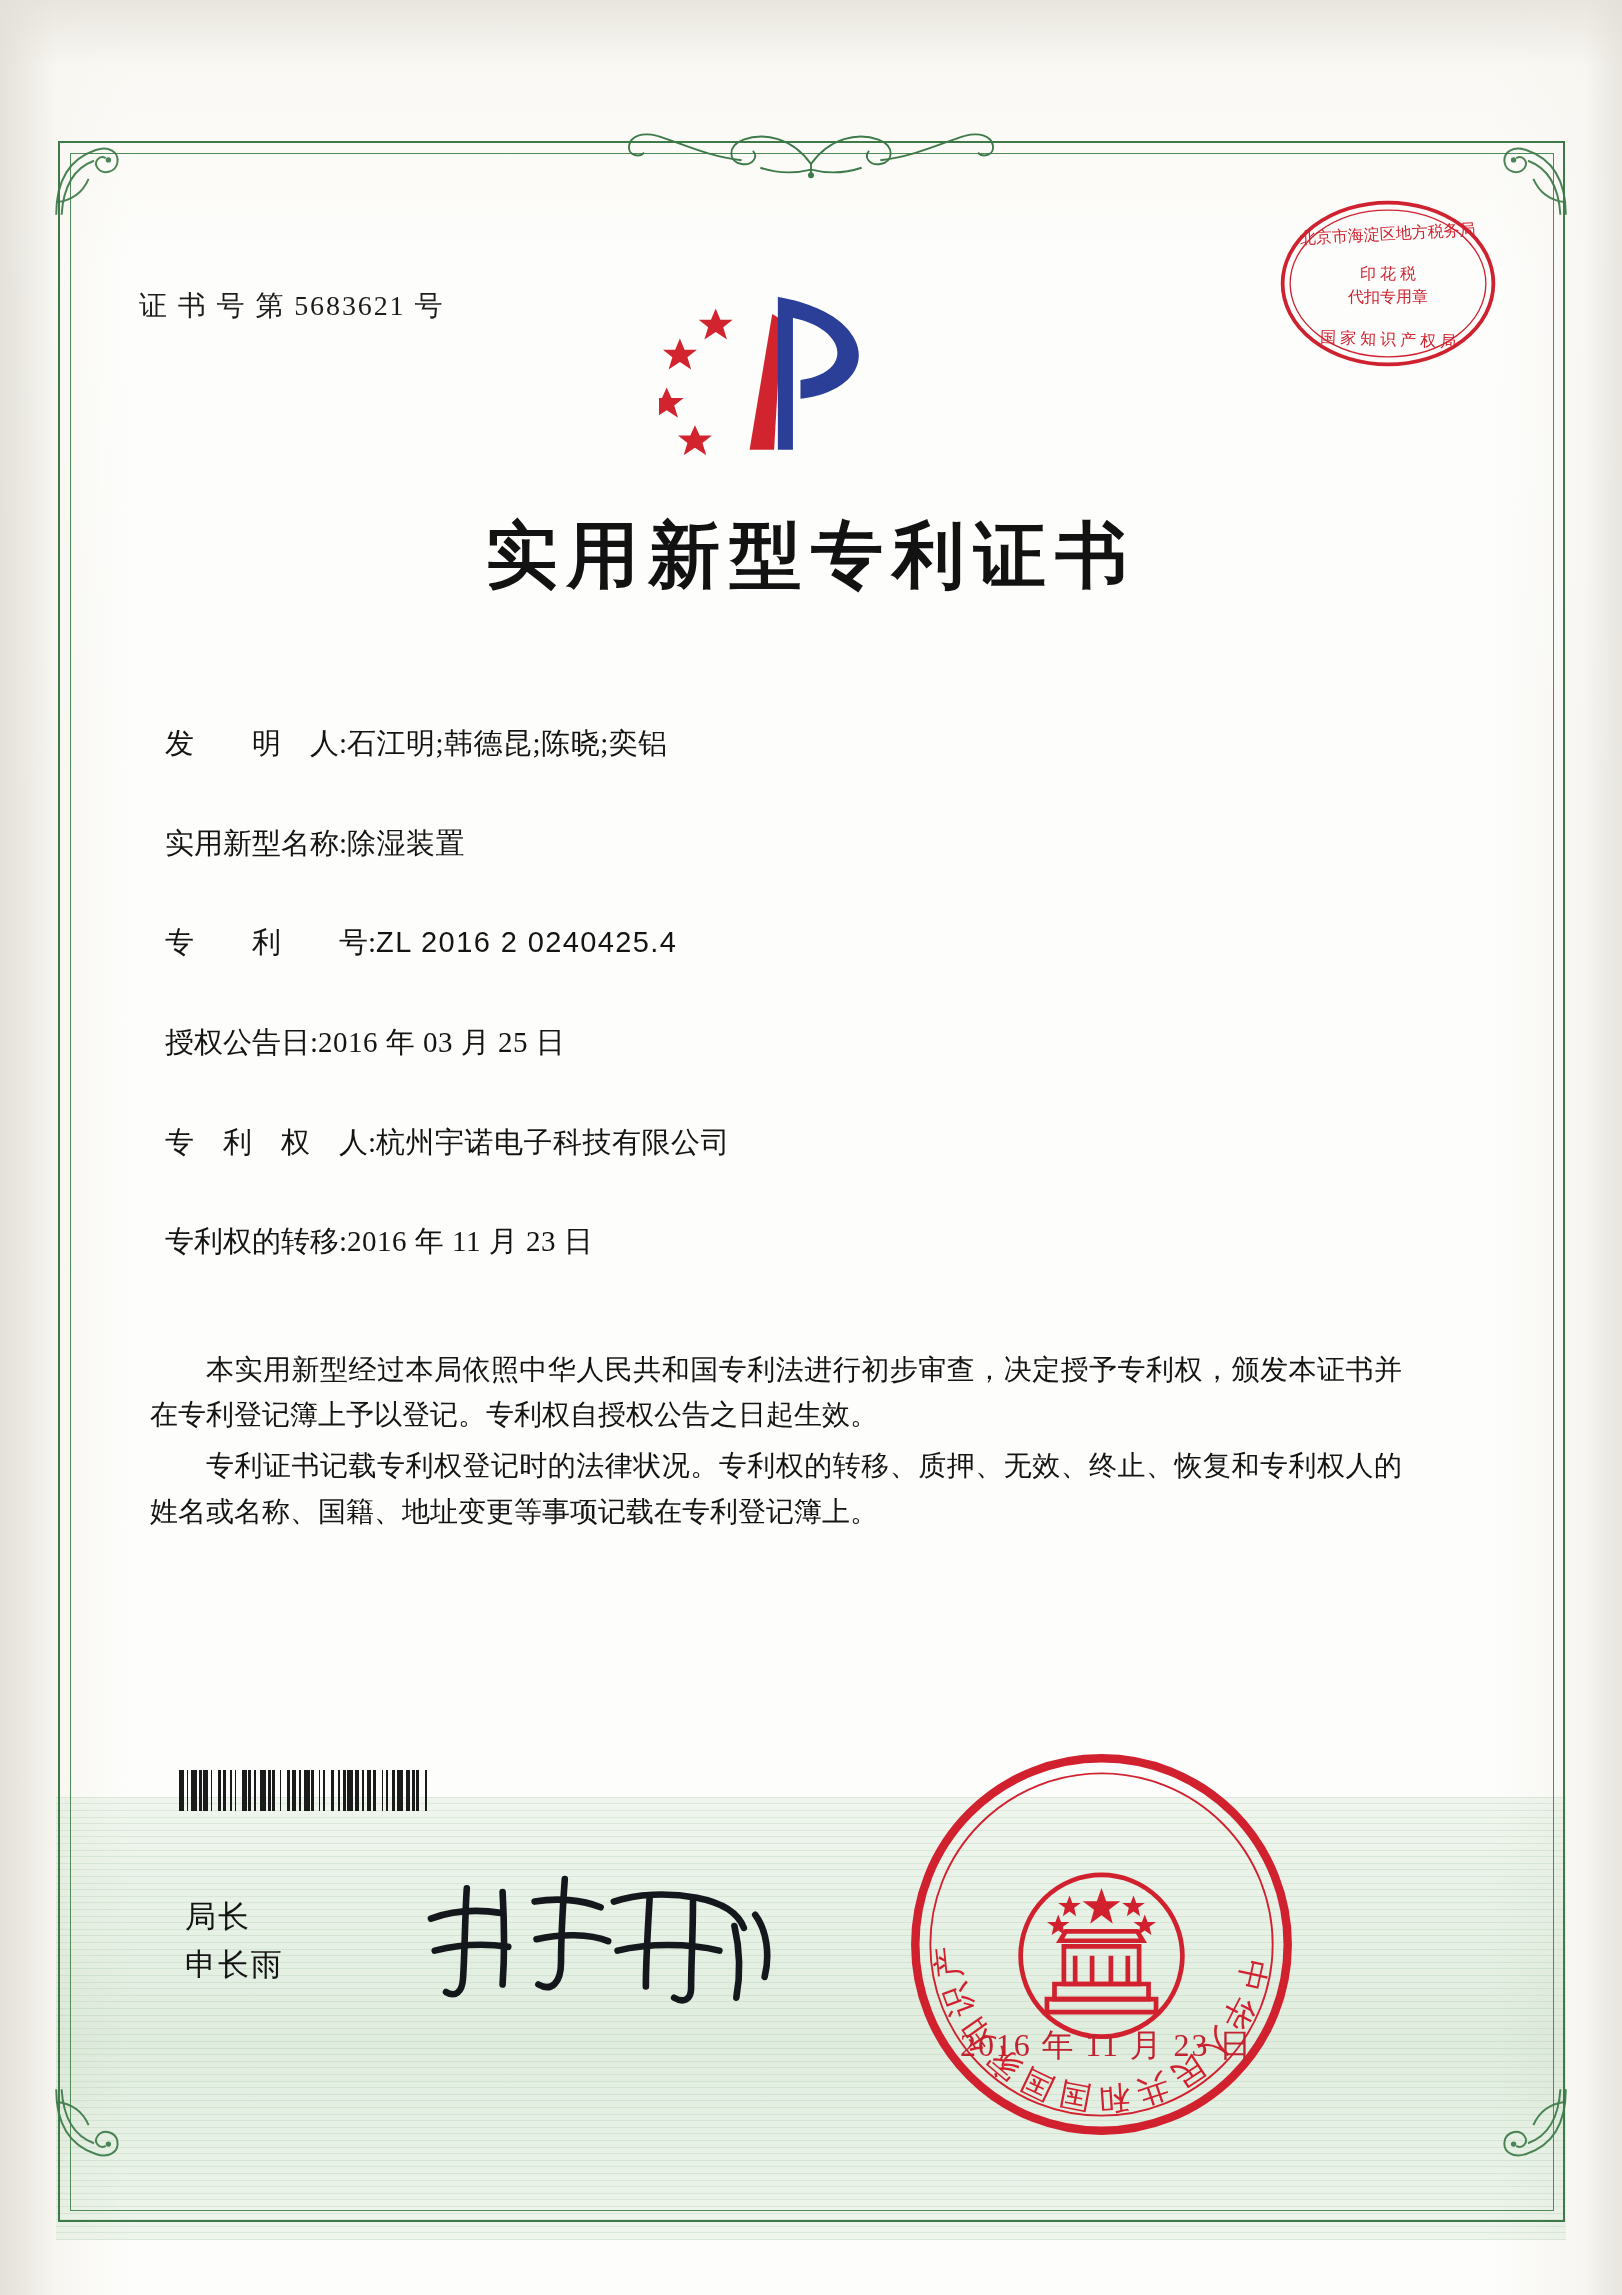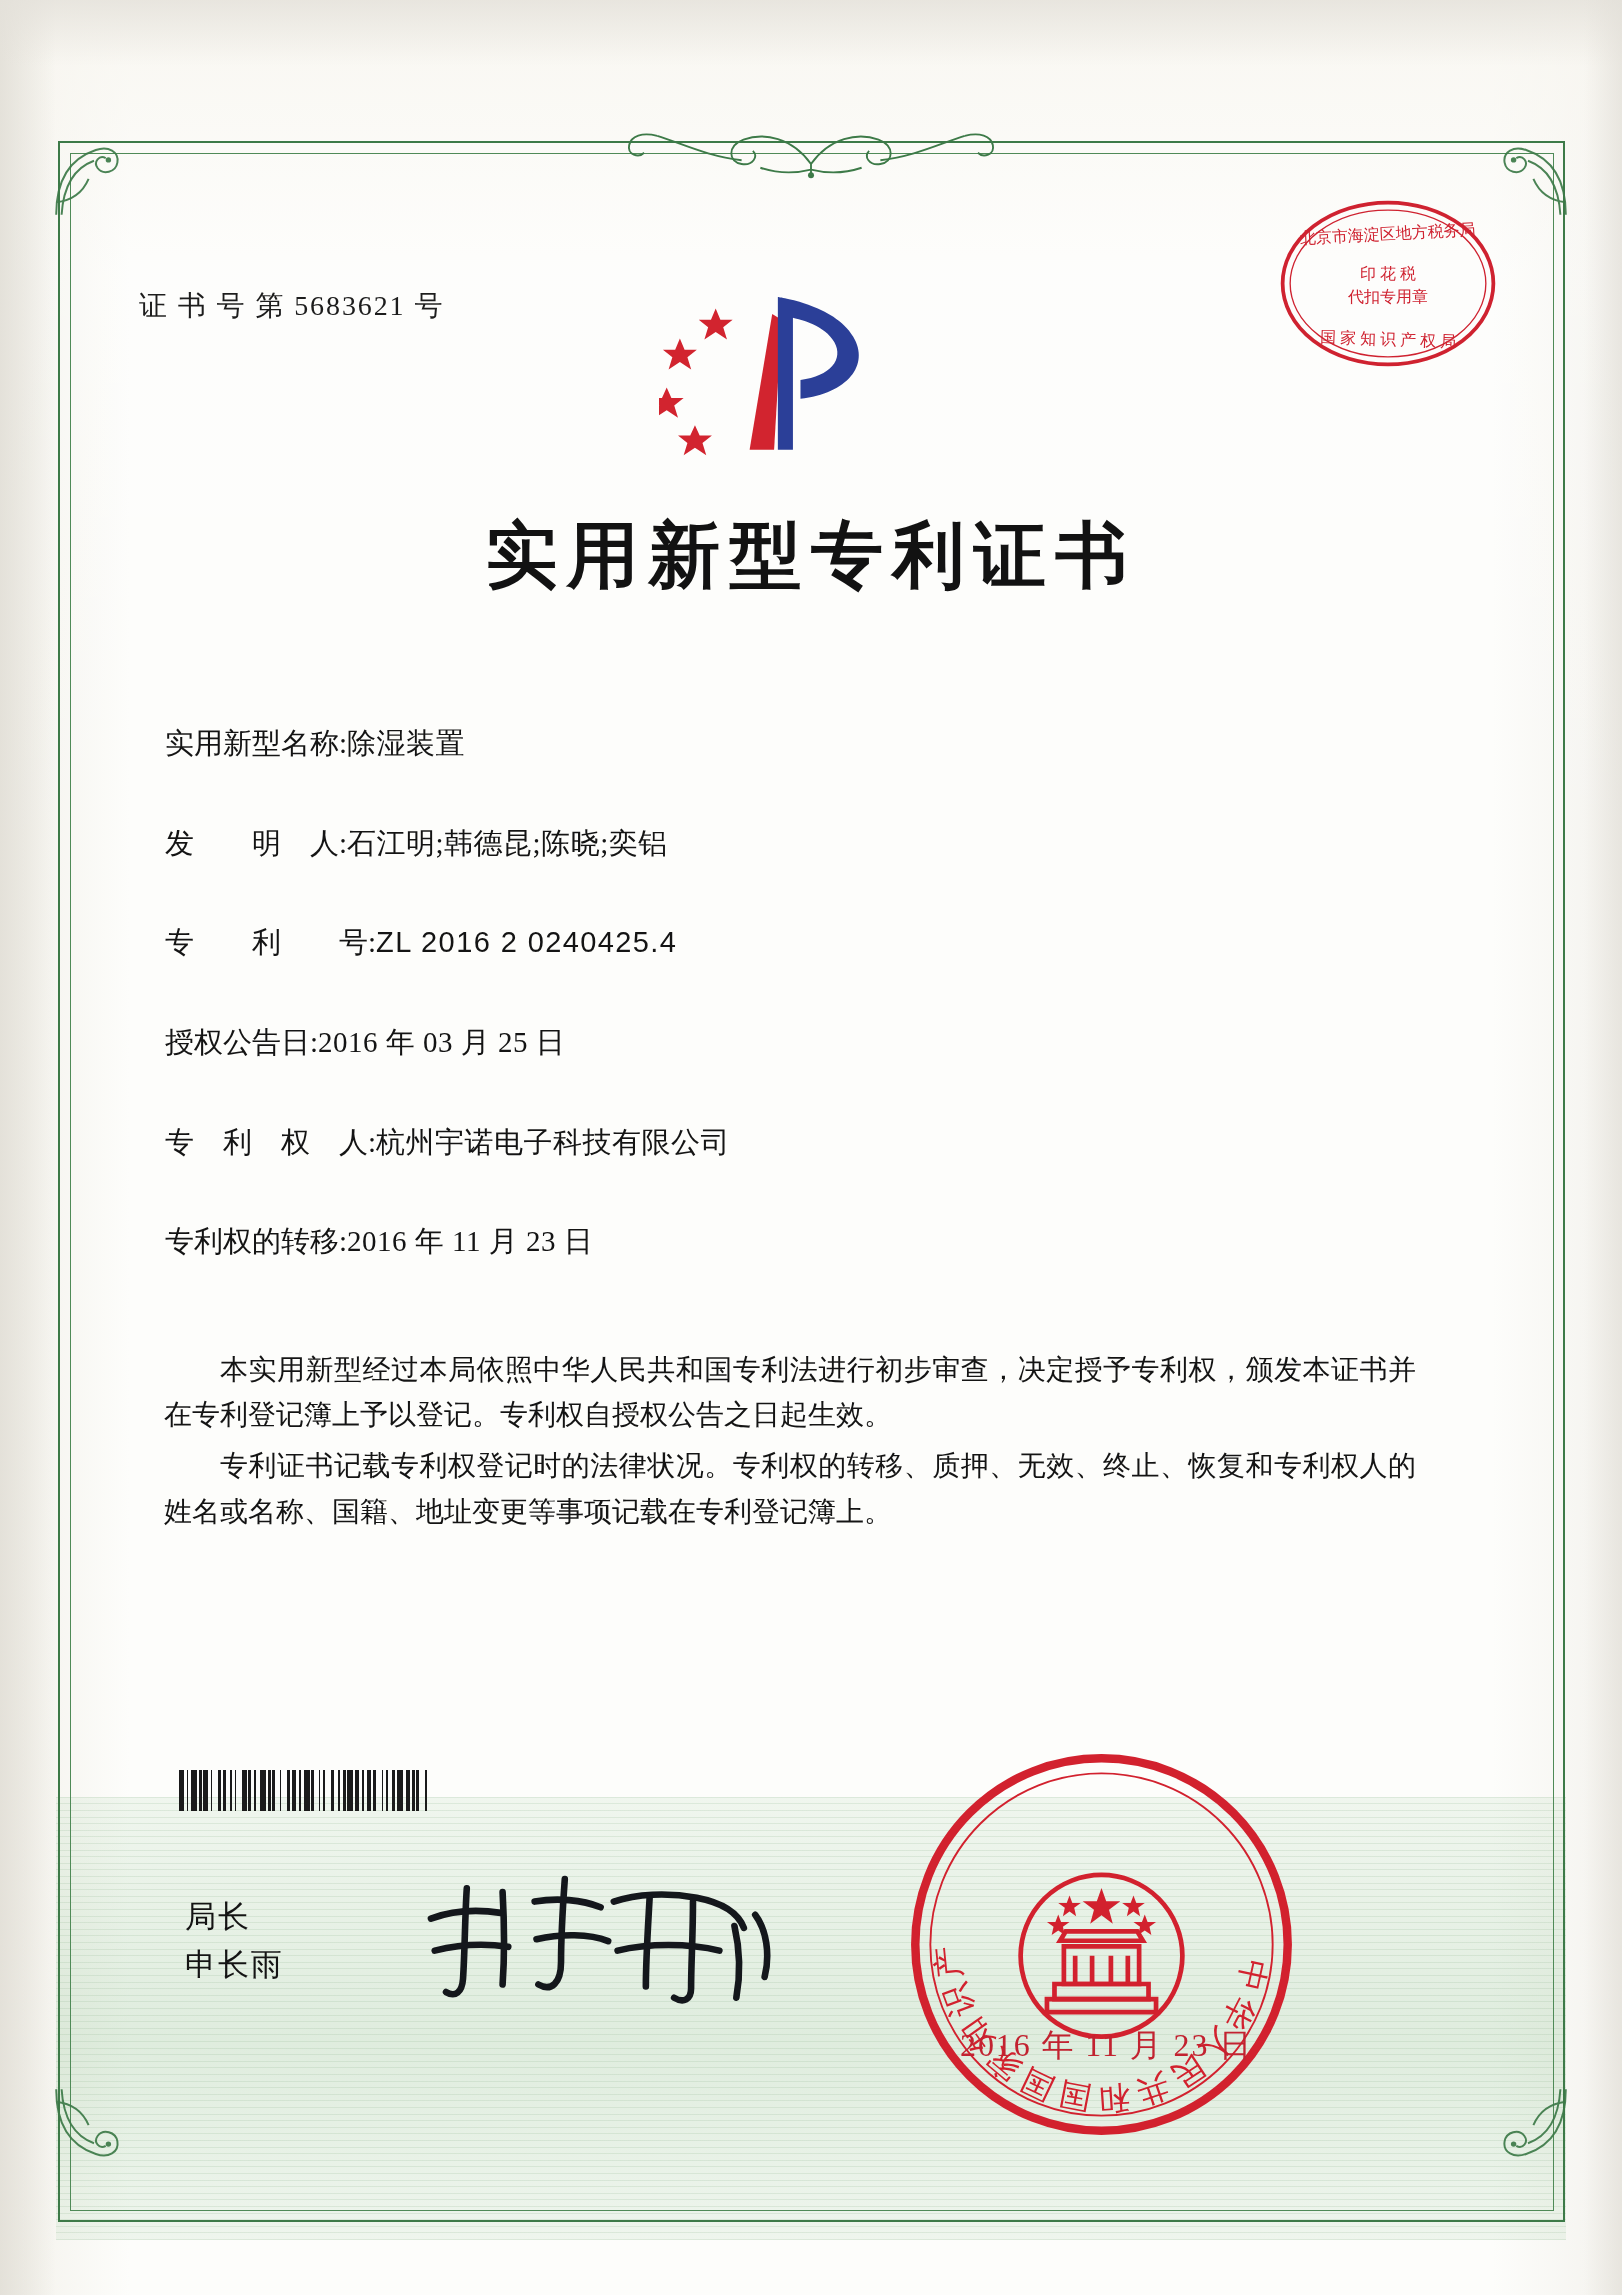--- a/index.html
+++ b/index.html
@@ -162,21 +162,21 @@
     letter-spacing: 0.5px;
   }
   .field-value.mono-ish {
     font-family: Liberation Sans, sans-serif;
     letter-spacing: 1.4px;
   }
 
   
   .paragraphs {
     position: absolute;
-    left: 164px;
+    left: 150px;
     top: 1347px;
     width: 1252px;
     font-size: 28px;
     line-height: 1.62;
     color: #141414;
     text-align: justify;
   }
   .paragraphs p {
     margin: 0 0 5.6px 0;
     text-indent: 56px;
@@ -361,27 +361,27 @@
       <text x="120" y="113" font-size="17" text-anchor="middle" fill="currentColor" font-family="'Liberation Serif', serif">代扣专用章</text>
       <text x="120" y="158" font-size="17" text-anchor="middle" fill="currentColor" font-family="'Liberation Serif', serif" transform="rotate(2 120 158)">国 家 知 识 产 权 局</text>
     </svg>
   </div>
 
   <div class="doc-title">实用新型专利证书</div>
 
   <div class="fields">
 
     <div class="field-row">
+      <span class="field-label">发　　明　人:</span>
+      <span class="field-value">石江明;韩德昆;陈晓;奕铝</span>
+    </div>
+
+    <div class="field-row">
       <span class="field-label">实用新型名称:</span>
       <span class="field-value">除湿装置</span>
-    </div>
-
-    <div class="field-row">
-      <span class="field-label">发　　明　人:</span>
-      <span class="field-value">石江明;韩德昆;陈晓;奕铝</span>
     </div>
 
     <div class="field-row">
       <span class="field-label">专　　利　　号:</span>
       <span class="field-value mono-ish">ZL 2016 2 0240425.4</span>
     </div>
 
     <div class="field-row">
       <span class="field-label">授权公告日:</span>
       <span class="field-value">2016 年 03 月 25 日</span>

